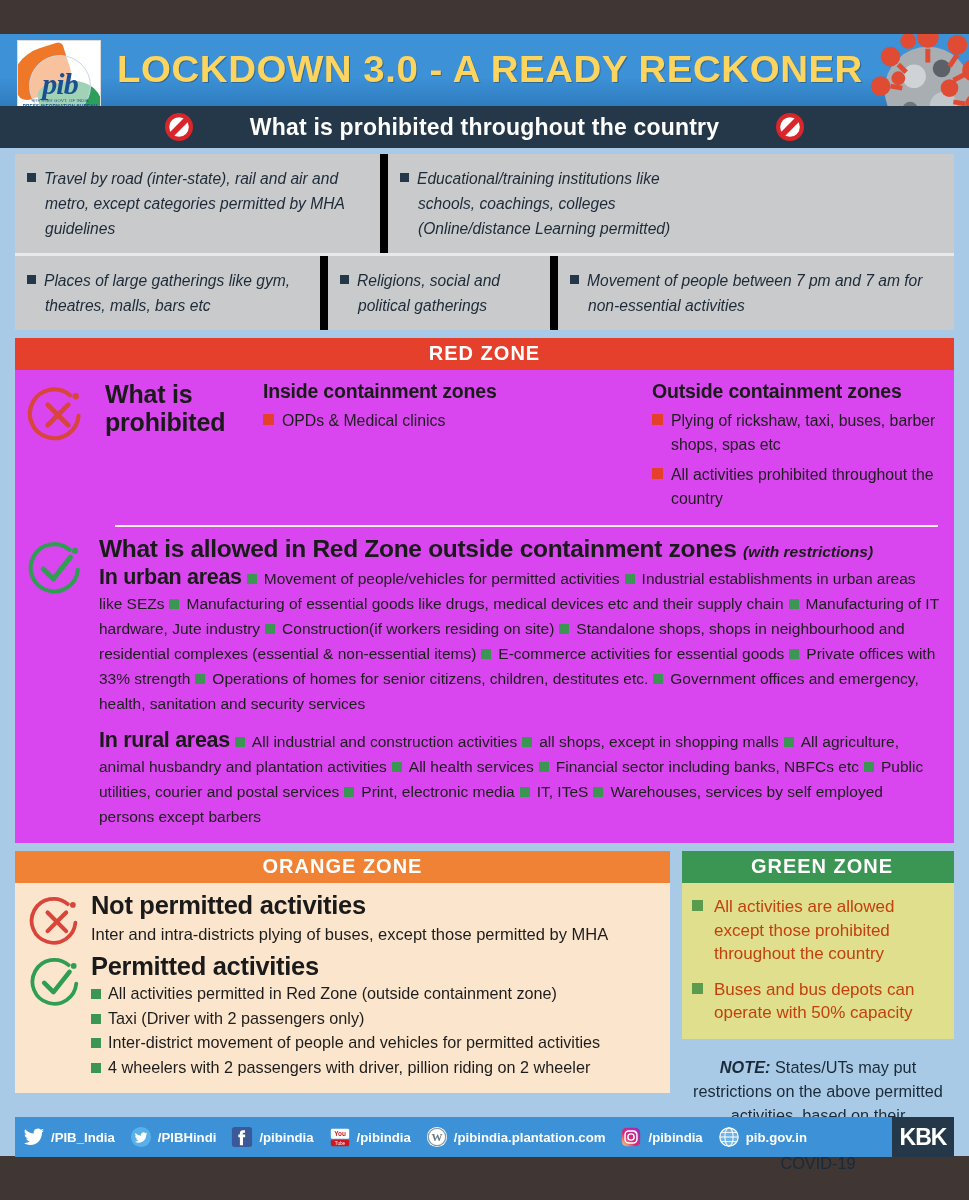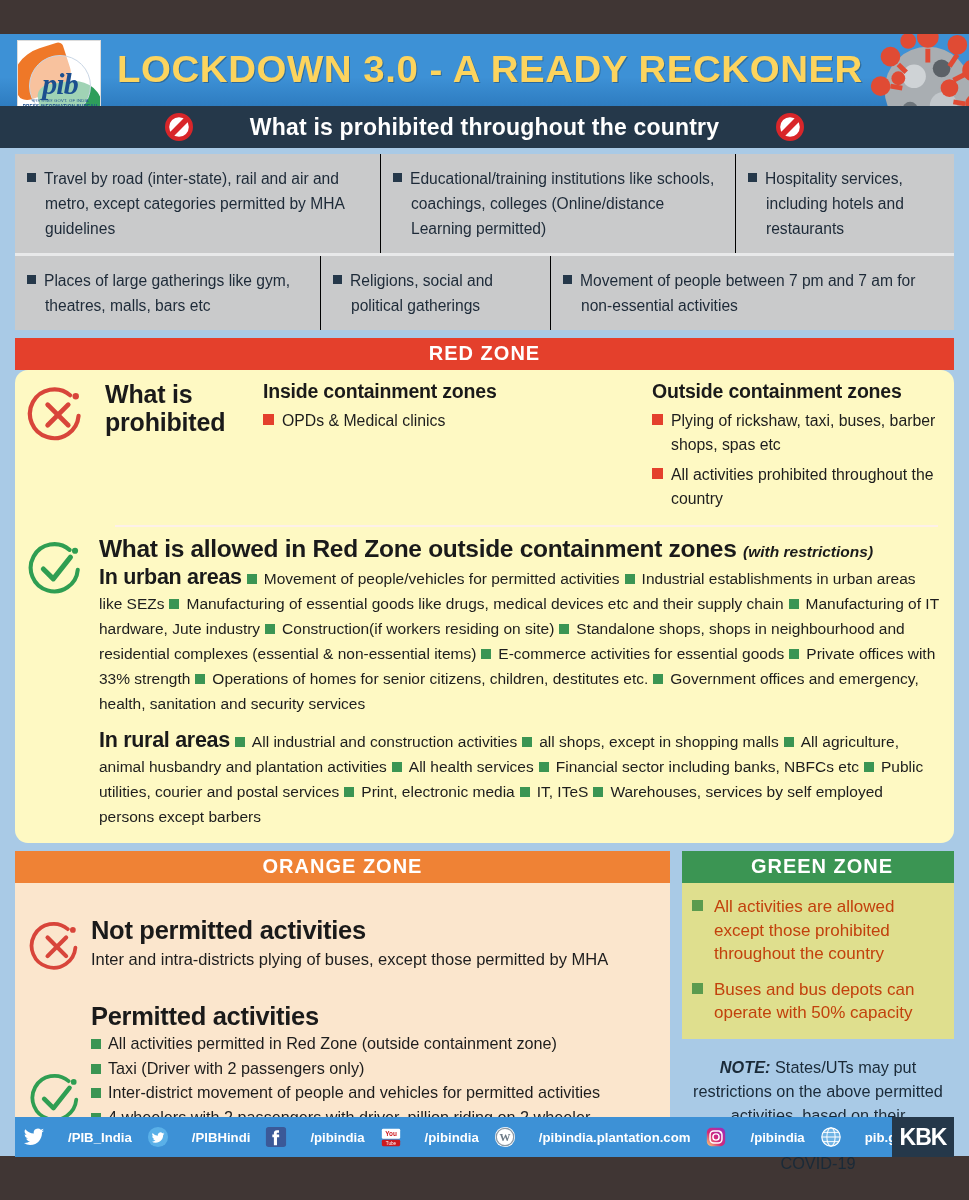--- a/index.html
+++ b/index.html
@@ -77,42 +77,42 @@
   }
   .noentry { position:absolute; top:7px; width:28px; height:28px; }
   .noentry.left { left:165px; }
   .noentry.right { right:165px; }
 
   
   .prohib-wrap { padding: 6px 15px 0 15px; }
   .prohib-grid { background:#c9cacb; }
   .prow { display:flex; }
   .prow.r1 { border-bottom: 3px solid #e8e9ea; }
-  .pcell { padding:12px 14px 12px 12px; position:relative; }
-  .pcell + .pcell { border-left: 1px solid #000000; }
+  .pcell { padding:12px 14px 12px 12px; position:relative;font-style:italic; }
+  .pcell + .pcell { border-left: 8px solid #000000; }
   .pcell .bullet {
     display:inline-block; width:9px; height:9px; background:#25384a;
     margin-right:8px; vertical-align: 2px;
   }
   .pcell .txt {
     display:inline; color:#1d2a38; font-size:15.6px; line-height:25px;
   }
   .pcell .body { padding-left:18px; text-indent:-18px; }
 
   
   .zone-hd {
     text-align:center; color:#fff; font-weight:bold; letter-spacing:1px;
     font-size:20px; padding:4px 0 5px 0;
   }
   .red-hd { background:#e4402c; }
   .orange-hd { background:#ef8235; }
   .green-hd { background:#3b9553;padding-left:8px; }
 
   .redzone { margin: 8px 15px 0 15px; }
-  .red-body { background:#fef9c3; padding: 10px 12px 14px 12px; border-radius: 13px; }
+  .red-body { background:#d946ef; padding: 10px 12px 14px 12px; }
 
   .rz-top { display:flex; }
   .rz-icon { width:78px; flex:0 0 78px; padding-top:4px; }
   .rz-lead {
     width:158px; flex:0 0 158px; font-size:25px; font-weight:bold;
     color:#1a1a1a; line-height:28px; letter-spacing:-.2px;
   }
   .rz-cols { flex:1; display:flex; gap:14px; }
   .rz-col { flex:1; }
   .rz-col.c1 { flex:0 0 375px; }
@@ -150,21 +150,21 @@
   .gbullet {
     display:inline-block; width:10px; height:10px; background:#3b9553;
     margin:0 7px 0 5px;
   }
   .rural { margin-top:12px; }
 
   
   .og-wrap { display:flex; margin: 8px 15px 0 15px; gap: 12px; }
   .orange-col { flex: 0 0 655px; }
   .orange-body { background:#fbe6cd; padding: 8px 14px 14px 14px; }
-  .og-row { display:flex; align-items:flex-end;margin-top:25px; }
+  .og-row { display:flex; align-items:flex-start; }
   .og-icon { width:62px; flex:0 0 62px; padding-top:3px; }
   .og-h {
     font-size:25.5px; font-weight:bold; color:#1a1a1a; letter-spacing:-.3px;
   }
   .og-sub { font-size:16.5px; color:#1d1d1d; line-height:24px; margin:2px 0 6px 0; }
   .og-li {
     font-size:16.2px; line-height:24.5px; color:#1d1d1d;
     padding-left:19px; text-indent:-19px;
   }
 
@@ -182,21 +182,21 @@
     margin-top:16px; text-align:center; font-size:16.3px; line-height:24px;
     color:#1a2a38; padding: 0 4px;
   }
   .note b { font-style: italic; }
 
   
   .footer {
     position:absolute; left:15px; bottom:-1px; width:939px; height:40px;
     background:#3d91d6; display:flex; align-items:center; padding-left:8px;
   }
-  .sm { display:flex; align-items:center; margin-right:15px;gap:17px; }
+  .sm { display:flex; align-items:center; margin-right:15px; }
   .sm .lbl { color:#fff; font-size:13.2px; font-weight:bold; margin-left:6px; white-space:nowrap; }
   .sm .ico { width:22px; height:22px; flex:0 0 22px; }
   .kbk {
     position:absolute; right:0; top:0; height:40px; width:62px;
     background:#25384a; color:#fff; font-size:23px; font-weight:bold;
     display:flex; align-items:center; justify-content:center; letter-spacing:-1px;
   }
 </style>
 </head>
 <body>
@@ -270,23 +270,20 @@
 
   <div class="prohib-wrap">
     <div class="prohib-grid">
       <div class="prow r1">
         <div class="pcell" style="flex:0 0 365px">
           <div class="body"><span class="bullet"></span><span class="txt">Travel by road (inter-state), rail and air and metro, except categories permitted by MHA guidelines</span></div>
         </div>
         <div class="pcell" style="flex:0 0 355px">
           <div class="body"><span class="bullet"></span><span class="txt">Educational/training institutions like schools, coachings, colleges (Online/distance Learning permitted)</span></div>
         </div>
-        <div class="pcell" style="flex:1">
-          <div class="body"><span class="bullet"></span><span class="txt">Hospitality services, including hotels and restaurants</span></div>
-        </div>
       </div>
       <div class="prow r2">
         <div class="pcell" style="flex:0 0 305px">
           <div class="body"><span class="bullet"></span><span class="txt">Places of large gatherings like gym, theatres, malls, bars etc</span></div>
         </div>
         <div class="pcell" style="flex:0 0 230px">
           <div class="body"><span class="bullet"></span><span class="txt">Religions, social and political gatherings</span></div>
         </div>
         <div class="pcell" style="flex:1">
           <div class="body"><span class="bullet"></span><span class="txt">Movement of people between 7 pm and 7 am for non-essential activities</span></div>

